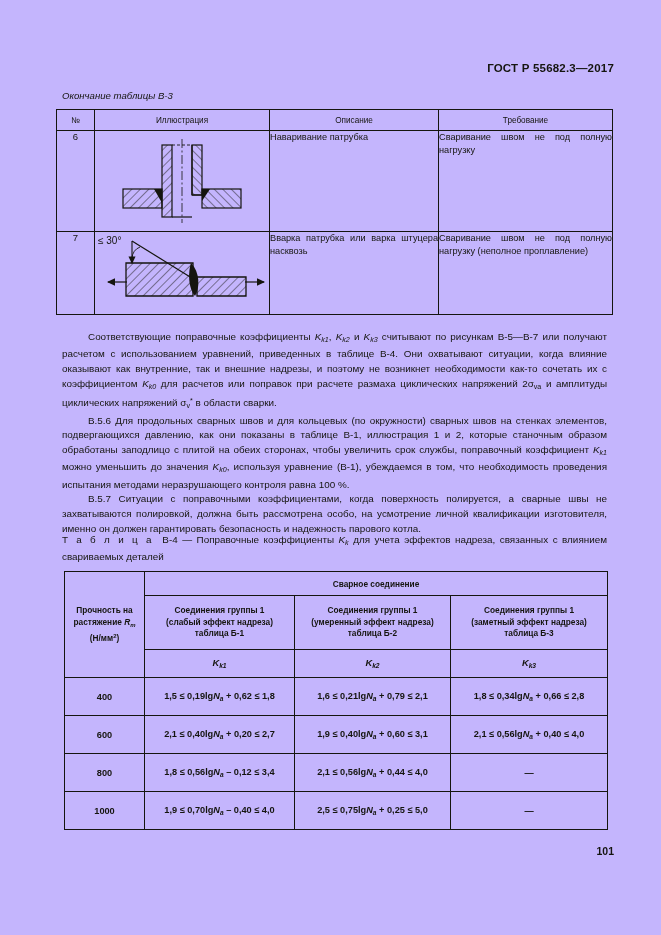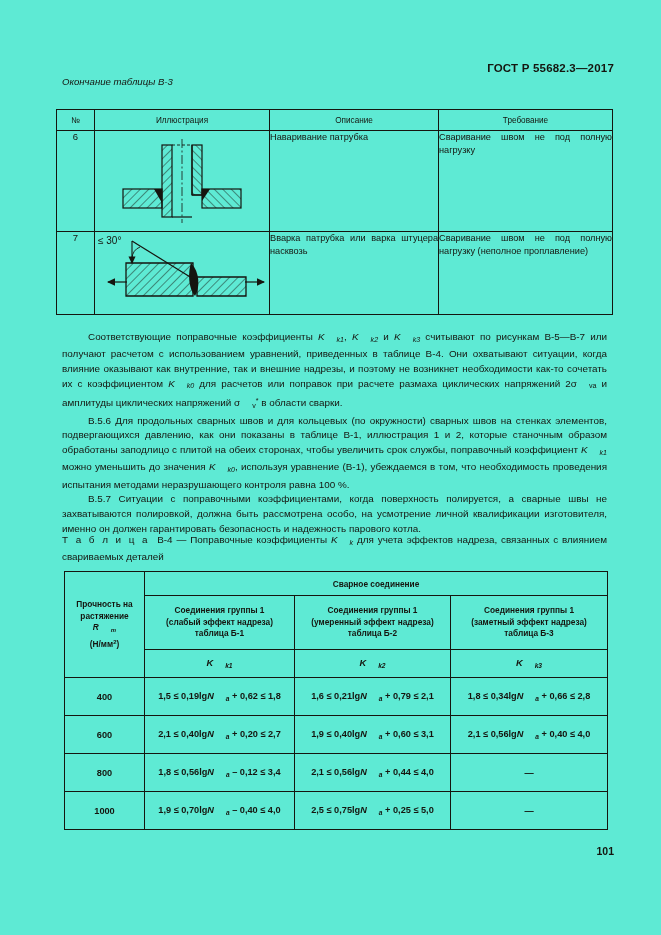--- a/index.html
+++ b/index.html
@@ -10,34 +10,34 @@
     background: #f7f7f5;
     font-family: "Liberation Sans", sans-serif;
     color: #15150f;
     position: relative;
     overflow: hidden;
   }
   .page {
     position: absolute;
     left: 0; top: 0;
     width: 661px; height: 935px;
-    background: #5eead4;
+    background: #c4b5fd;
   }
   .gost-header {
     position: absolute;
     right: 47px;
     top: 62px;
     font-size: 11.5px;
     font-weight: bold;
     letter-spacing: 0.2px;
   }
   .table-continued {
     position: absolute;
     left: 62px;
-    top: 76px;
+    top: 90px;
     font-size: 9.6px;
     font-style: italic;
   }
 
   
   .tbl-b3 {
     position: absolute;
     left: 56px;
     top: 109px;
     width: 556px;
@@ -84,21 +84,21 @@
     position: absolute;
     left: 62px;
     width: 545px;
     font-size: 9.9px;
     line-height: 14.6px;
     text-align: justify;
   }
   .body-text p { margin: 0; text-indent: 26px; }
   #para-block { top: 330px; }
 
-  .sub { font-size: 0.72em; vertical-align: -0.26em; margin-left: 12px; }
+  .sub { font-size: 0.72em; vertical-align: -0.26em; }
   .sup { font-size: 0.72em; vertical-align: 0.45em; }
   .ital { font-style: italic; }
 
   
   .caption-b4 {
     position: absolute;
     left: 62px;
     top: 533px;
     width: 545px;
     font-size: 9.9px;

